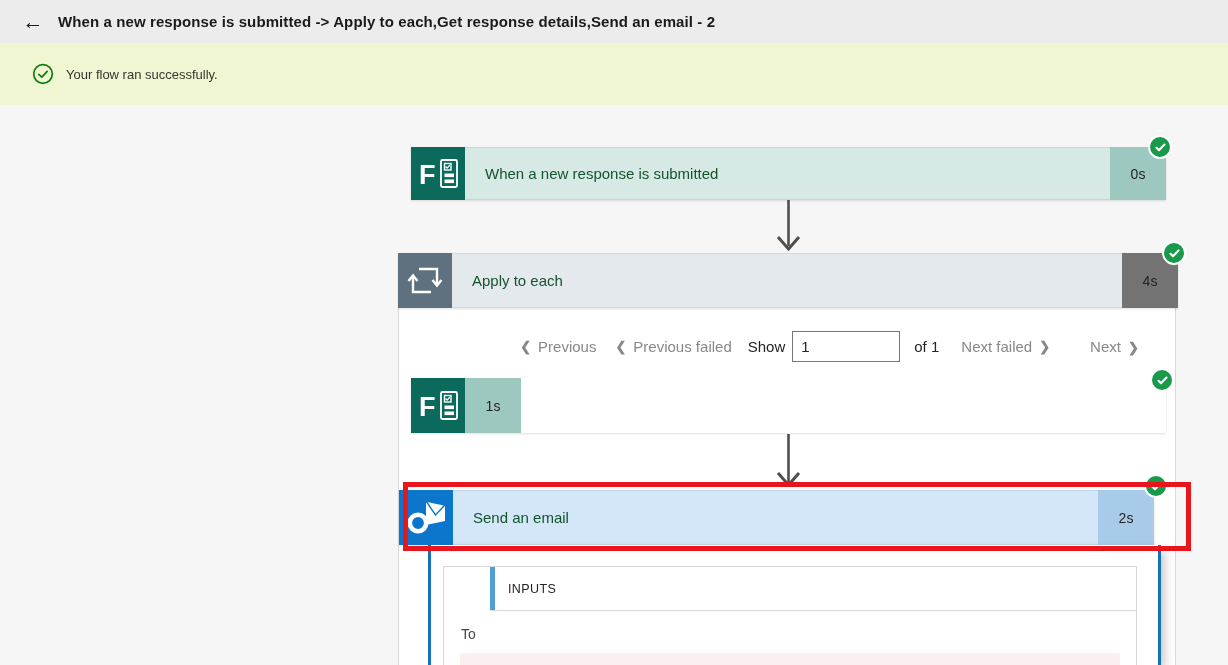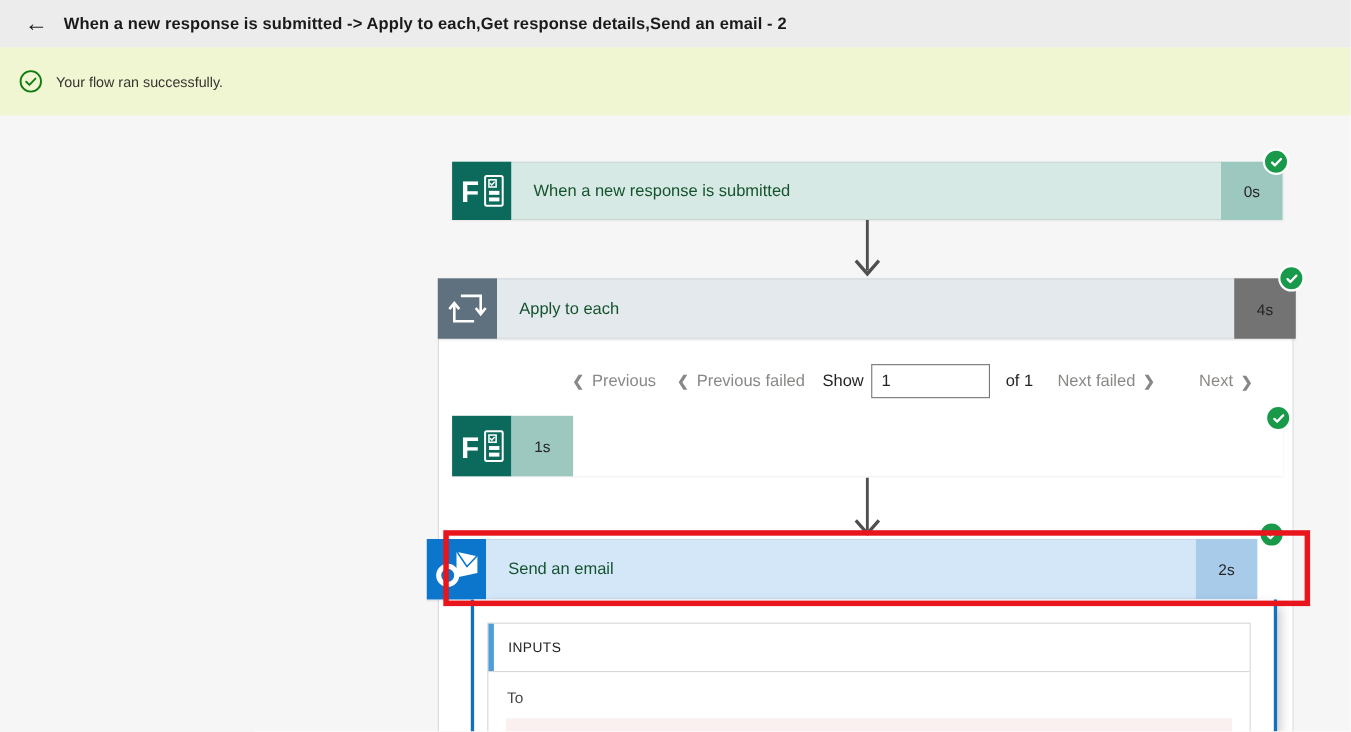--- a/index.html
+++ b/index.html
@@ -8,21 +8,21 @@
 
   
   .app-header { position:absolute; left:0; top:0; width:1228px; height:43px;
     background:#ececec; display:flex; align-items:center; padding-left:16px; }
   .back-btn { width:34px; height:34px; display:flex; align-items:center; justify-content:center;
     font-size:21px; color:#1b1a19; cursor:pointer; }
   .run-title { margin-left:8px; font-size:15px; font-weight:700; color:#1b1a19; letter-spacing:0.1px; }
 
   
   .banner { position:absolute; left:0; top:43px; width:1228px; height:62px;
-    background:#f0f5d2; display:flex; align-items:center; padding-left:17px; }
+    background:#f0f5d2; display:flex; align-items:center; padding-left:32px; }
   .banner-icon { width:22px; height:22px; flex:0 0 auto; }
   .banner-text { margin-left:12px; font-size:13px; color:#37352f; }
 
   
   .card { position:absolute; display:flex; height:55px; box-shadow:0 1px 2px rgba(0,0,0,0.12); }
   .card-icon { width:54px; display:flex; align-items:center; justify-content:center; flex:0 0 auto; }
   .card-body { flex:1; display:flex; align-items:center; padding-left:20px;
     font-size:15px; color:#14532d; border-top:1px solid rgba(0,0,0,0.07); border-bottom:1px solid rgba(0,0,0,0.07); }
   .card-duration { width:56px; display:flex; align-items:center; justify-content:center;
     font-size:14px; color:#252423; }
@@ -35,21 +35,21 @@
   .apply-card { left:398px; top:253px; width:780px;justify-content:center; }
   .apply-card .card-icon { background:#5f707e; }
   .apply-card .card-body { background:#e4e9ed; }
   .apply-card .card-duration { background:#737373; }
 
   .getresp-card { left:411px; top:378px; width:755px; }
   .getresp-card .card-icon { background:#0b6a5c; }
   .getresp-card .card-body { background:#d7e9e4; }
   .getresp-card .card-duration { background:#9dc8bf; }
 
-  .email-card { left:388px; top:490px; width:755px; }
+  .email-card { left:399px; top:490px; width:755px; }
   .email-card .card-icon { background:#0b76cc; }
   .email-card .card-body { background:#d4e7f8; }
   .email-card .card-duration { background:#a8cbe9; }
 
   
   .badge { position:absolute; width:24px; height:24px; border-radius:50%;
     background:#189a4a; border:2px solid #ffffff; display:flex; align-items:center; justify-content:center; }
   .badge svg { display:block; }
   .badge-trigger { left:1148px; top:135px; }
   .badge-apply   { left:1162px; top:241px; }
@@ -80,21 +80,21 @@
   .highlight-rect { position:absolute; left:403px; top:482px; width:788px; height:69px;
     border:5px solid #e8151d; z-index:6; pointer-events:none; }
 
   
   .details-panel { position:absolute; left:428px; top:545px; width:733px; height:130px;
     background:#ffffff; border-left:3px solid #1371b9; border-right:3px solid #1371b9;
     box-shadow:9px 0 10px -6px rgba(0,0,0,0.25); }
   .inputs-box { position:absolute; left:12px; top:21px; width:694px; height:130px;
     background:#ffffff; border:1px solid #d8d8d8; }
   .inputs-header { position:relative; height:44px; display:flex; align-items:center;
-    border-bottom:1px solid #d8d8d8; }
+    border-bottom:1px solid #d8d8d8;margin-left:46px; }
   .inputs-accent { position:absolute; left:0; top:0; bottom:0; width:5px; background:#4f9dd9; }
   .inputs-title { padding-left:18px; font-size:12.5px; letter-spacing:0.4px; color:#252423; }
   .to-label { padding:15px 0 0 17px; font-size:14px; color:#484644; }
   .to-field { margin:11px 16px 0 16px; height:40px; background:#faf0f0; }
 </style>
 </head>
 <body>
 
 <div class="frame">
 

